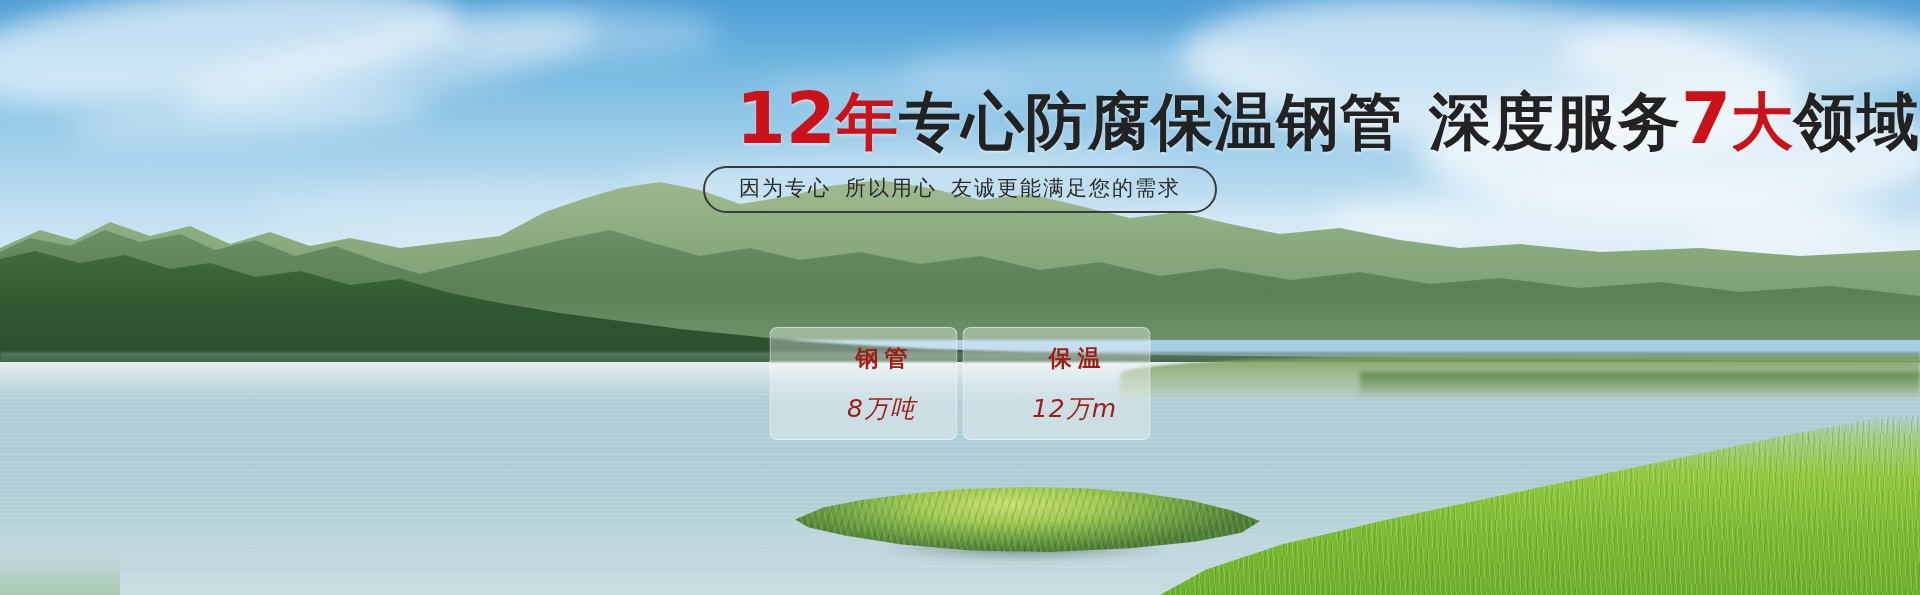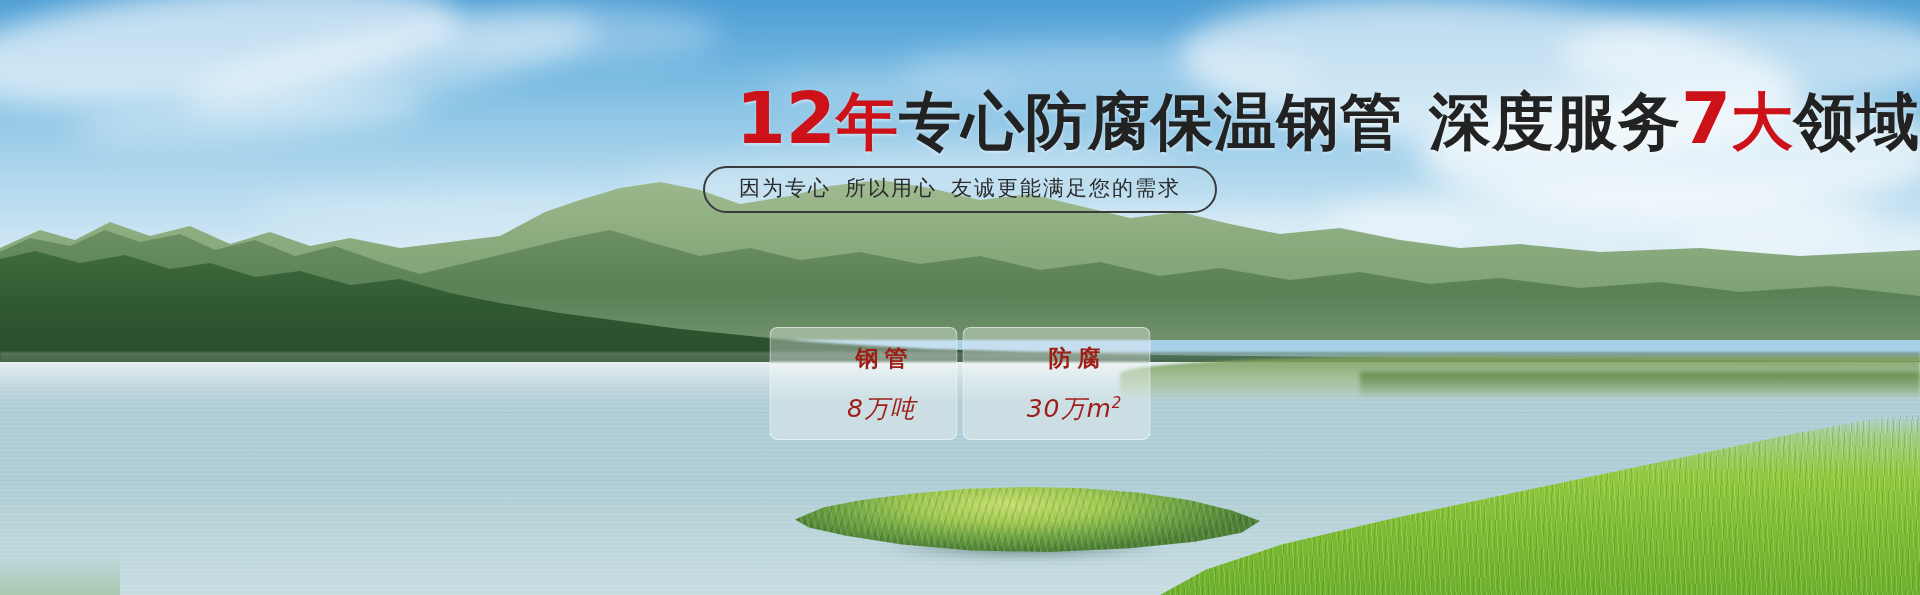--- a/index.html
+++ b/index.html
@@ -314,21 +314,21 @@
       <span>因为专心</span><span class="sp"></span><span>所以用心</span><span class="sp"></span><span>友诚更能满足您的需求</span>
     </div>
 
     <div class="cards">
 
       <div class="card">
         <div class="card-title">钢管</div>
         <div class="card-value"><span>8万吨</span></div>
       </div>
 
+
       <div class="card">
-        <div class="card-title">防腐</div>
-        <div class="card-value"><span>30万m</span><sup>2</sup></div>
+        <div class="card-title">保温</div>
+        <div class="card-value"><span>12万m</span></div>
       </div>
-
 
     </div>
   </div>
 </div>
 
 </body></html>

